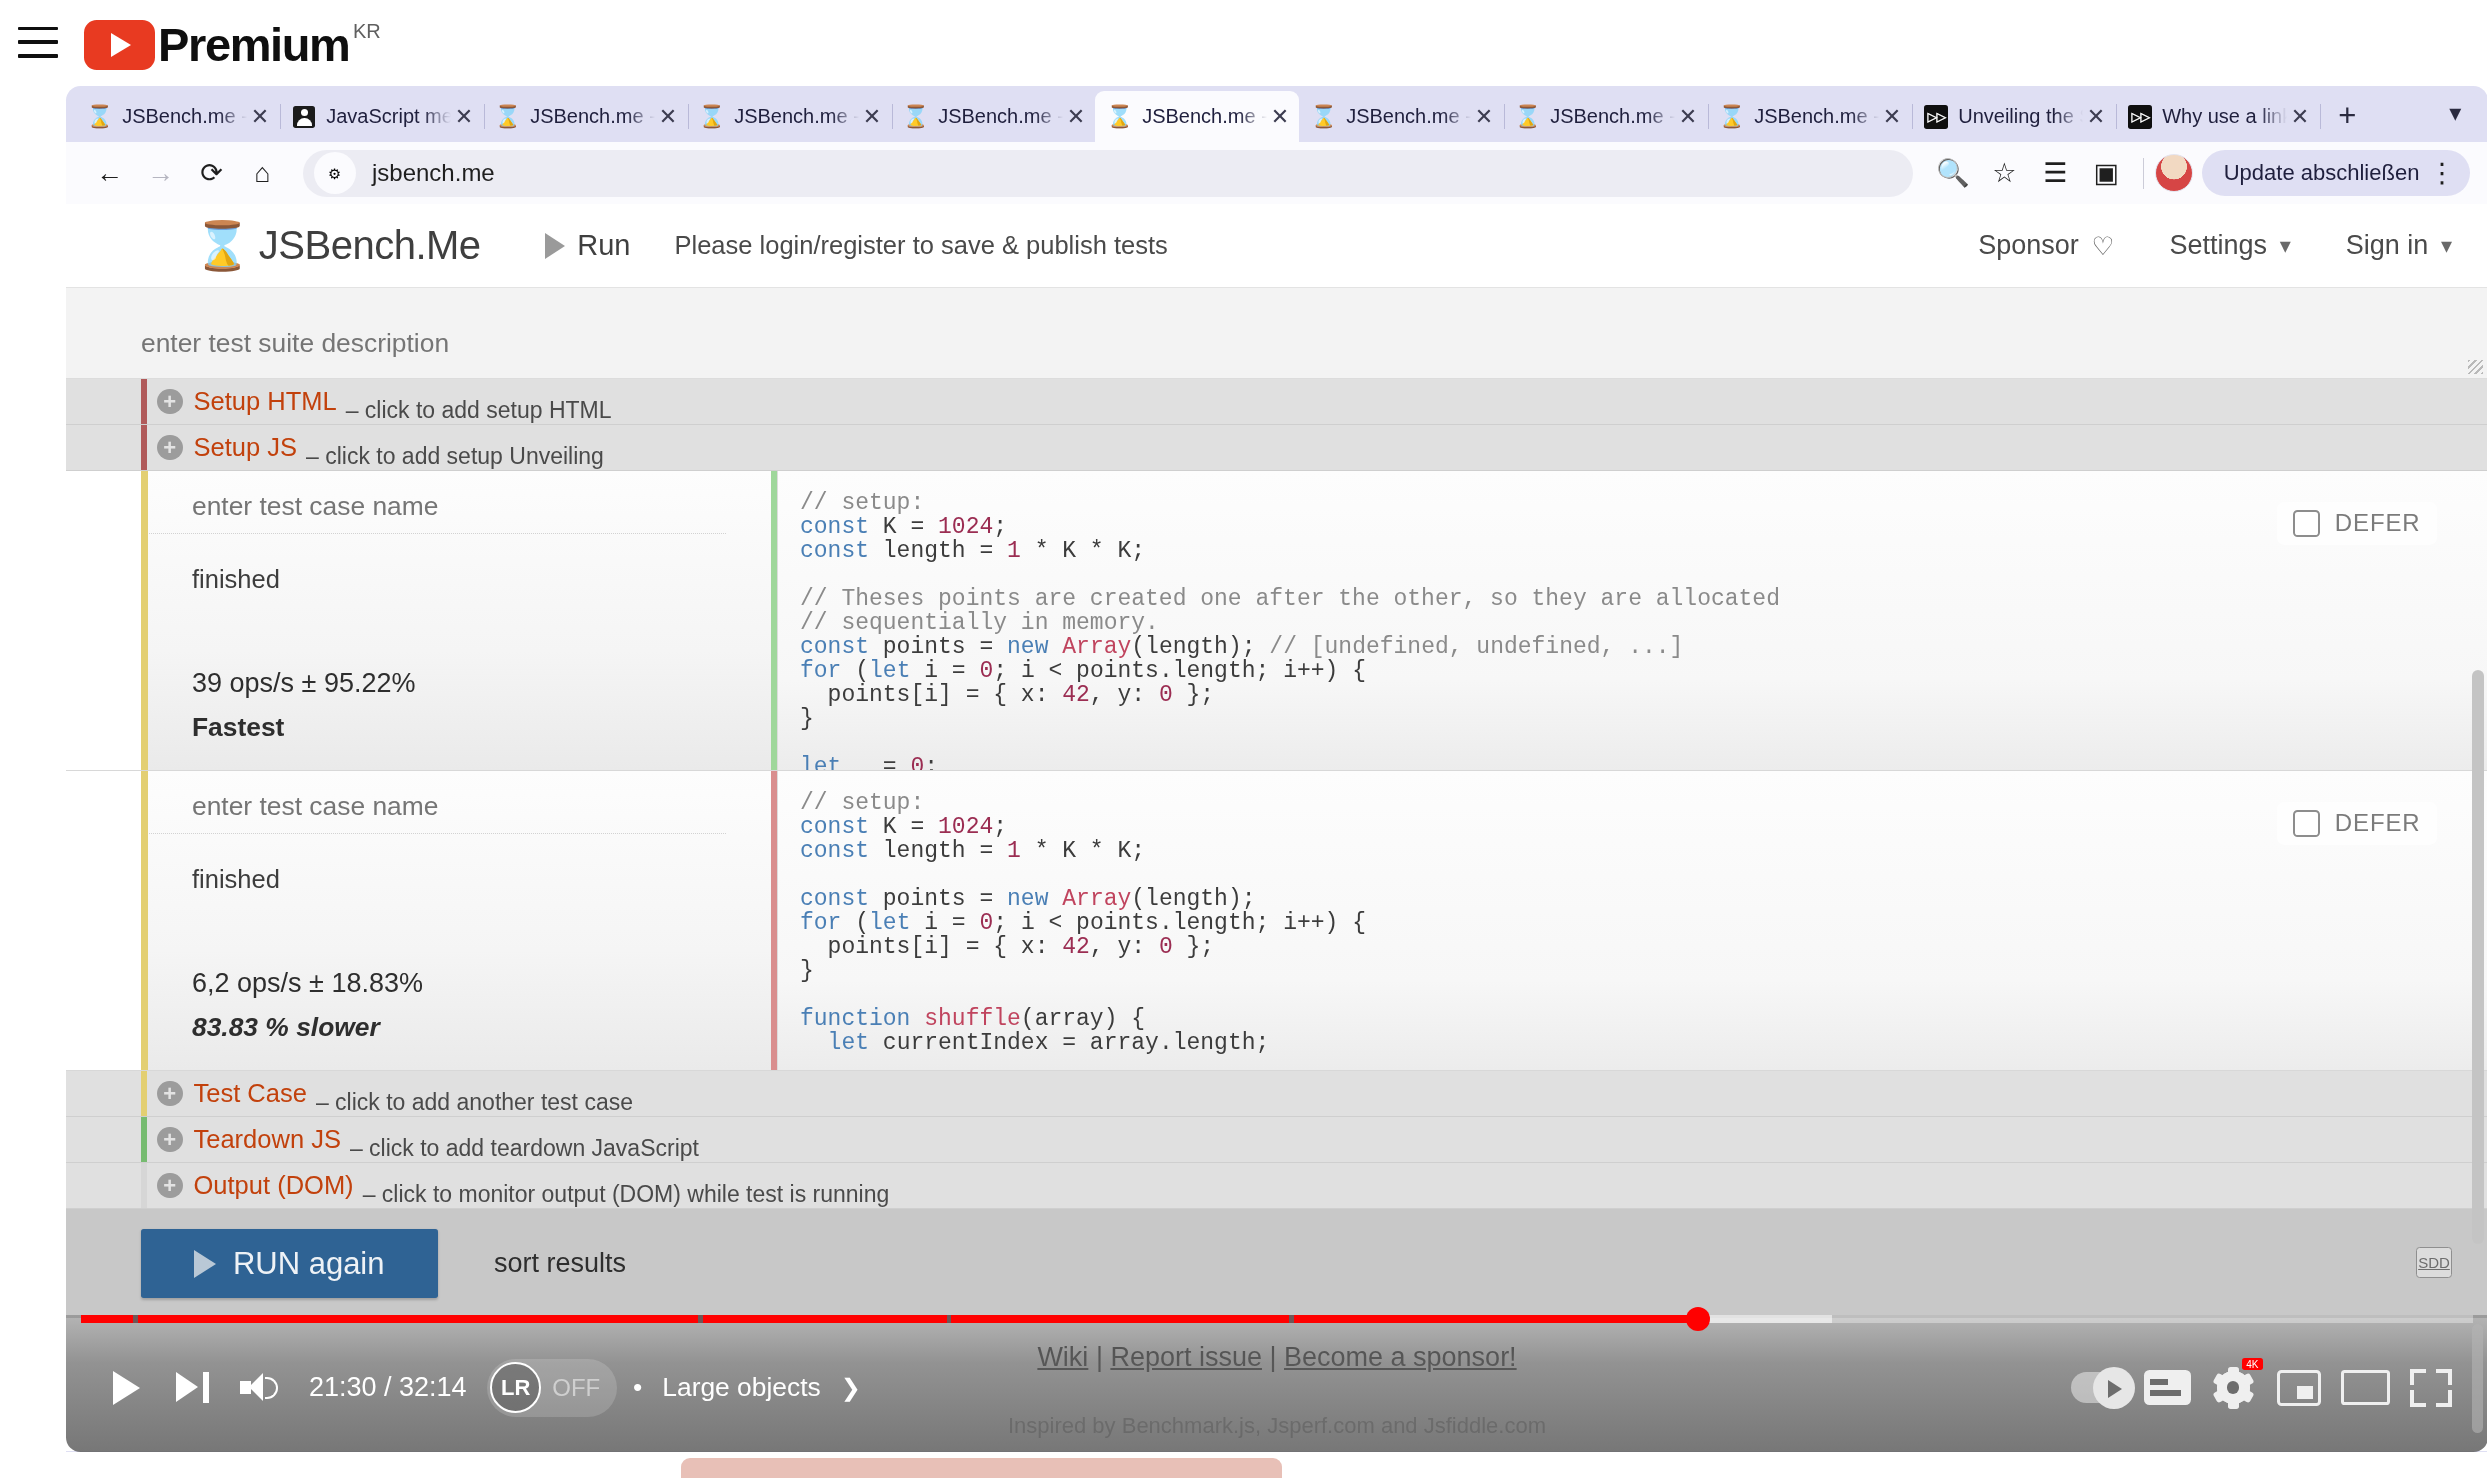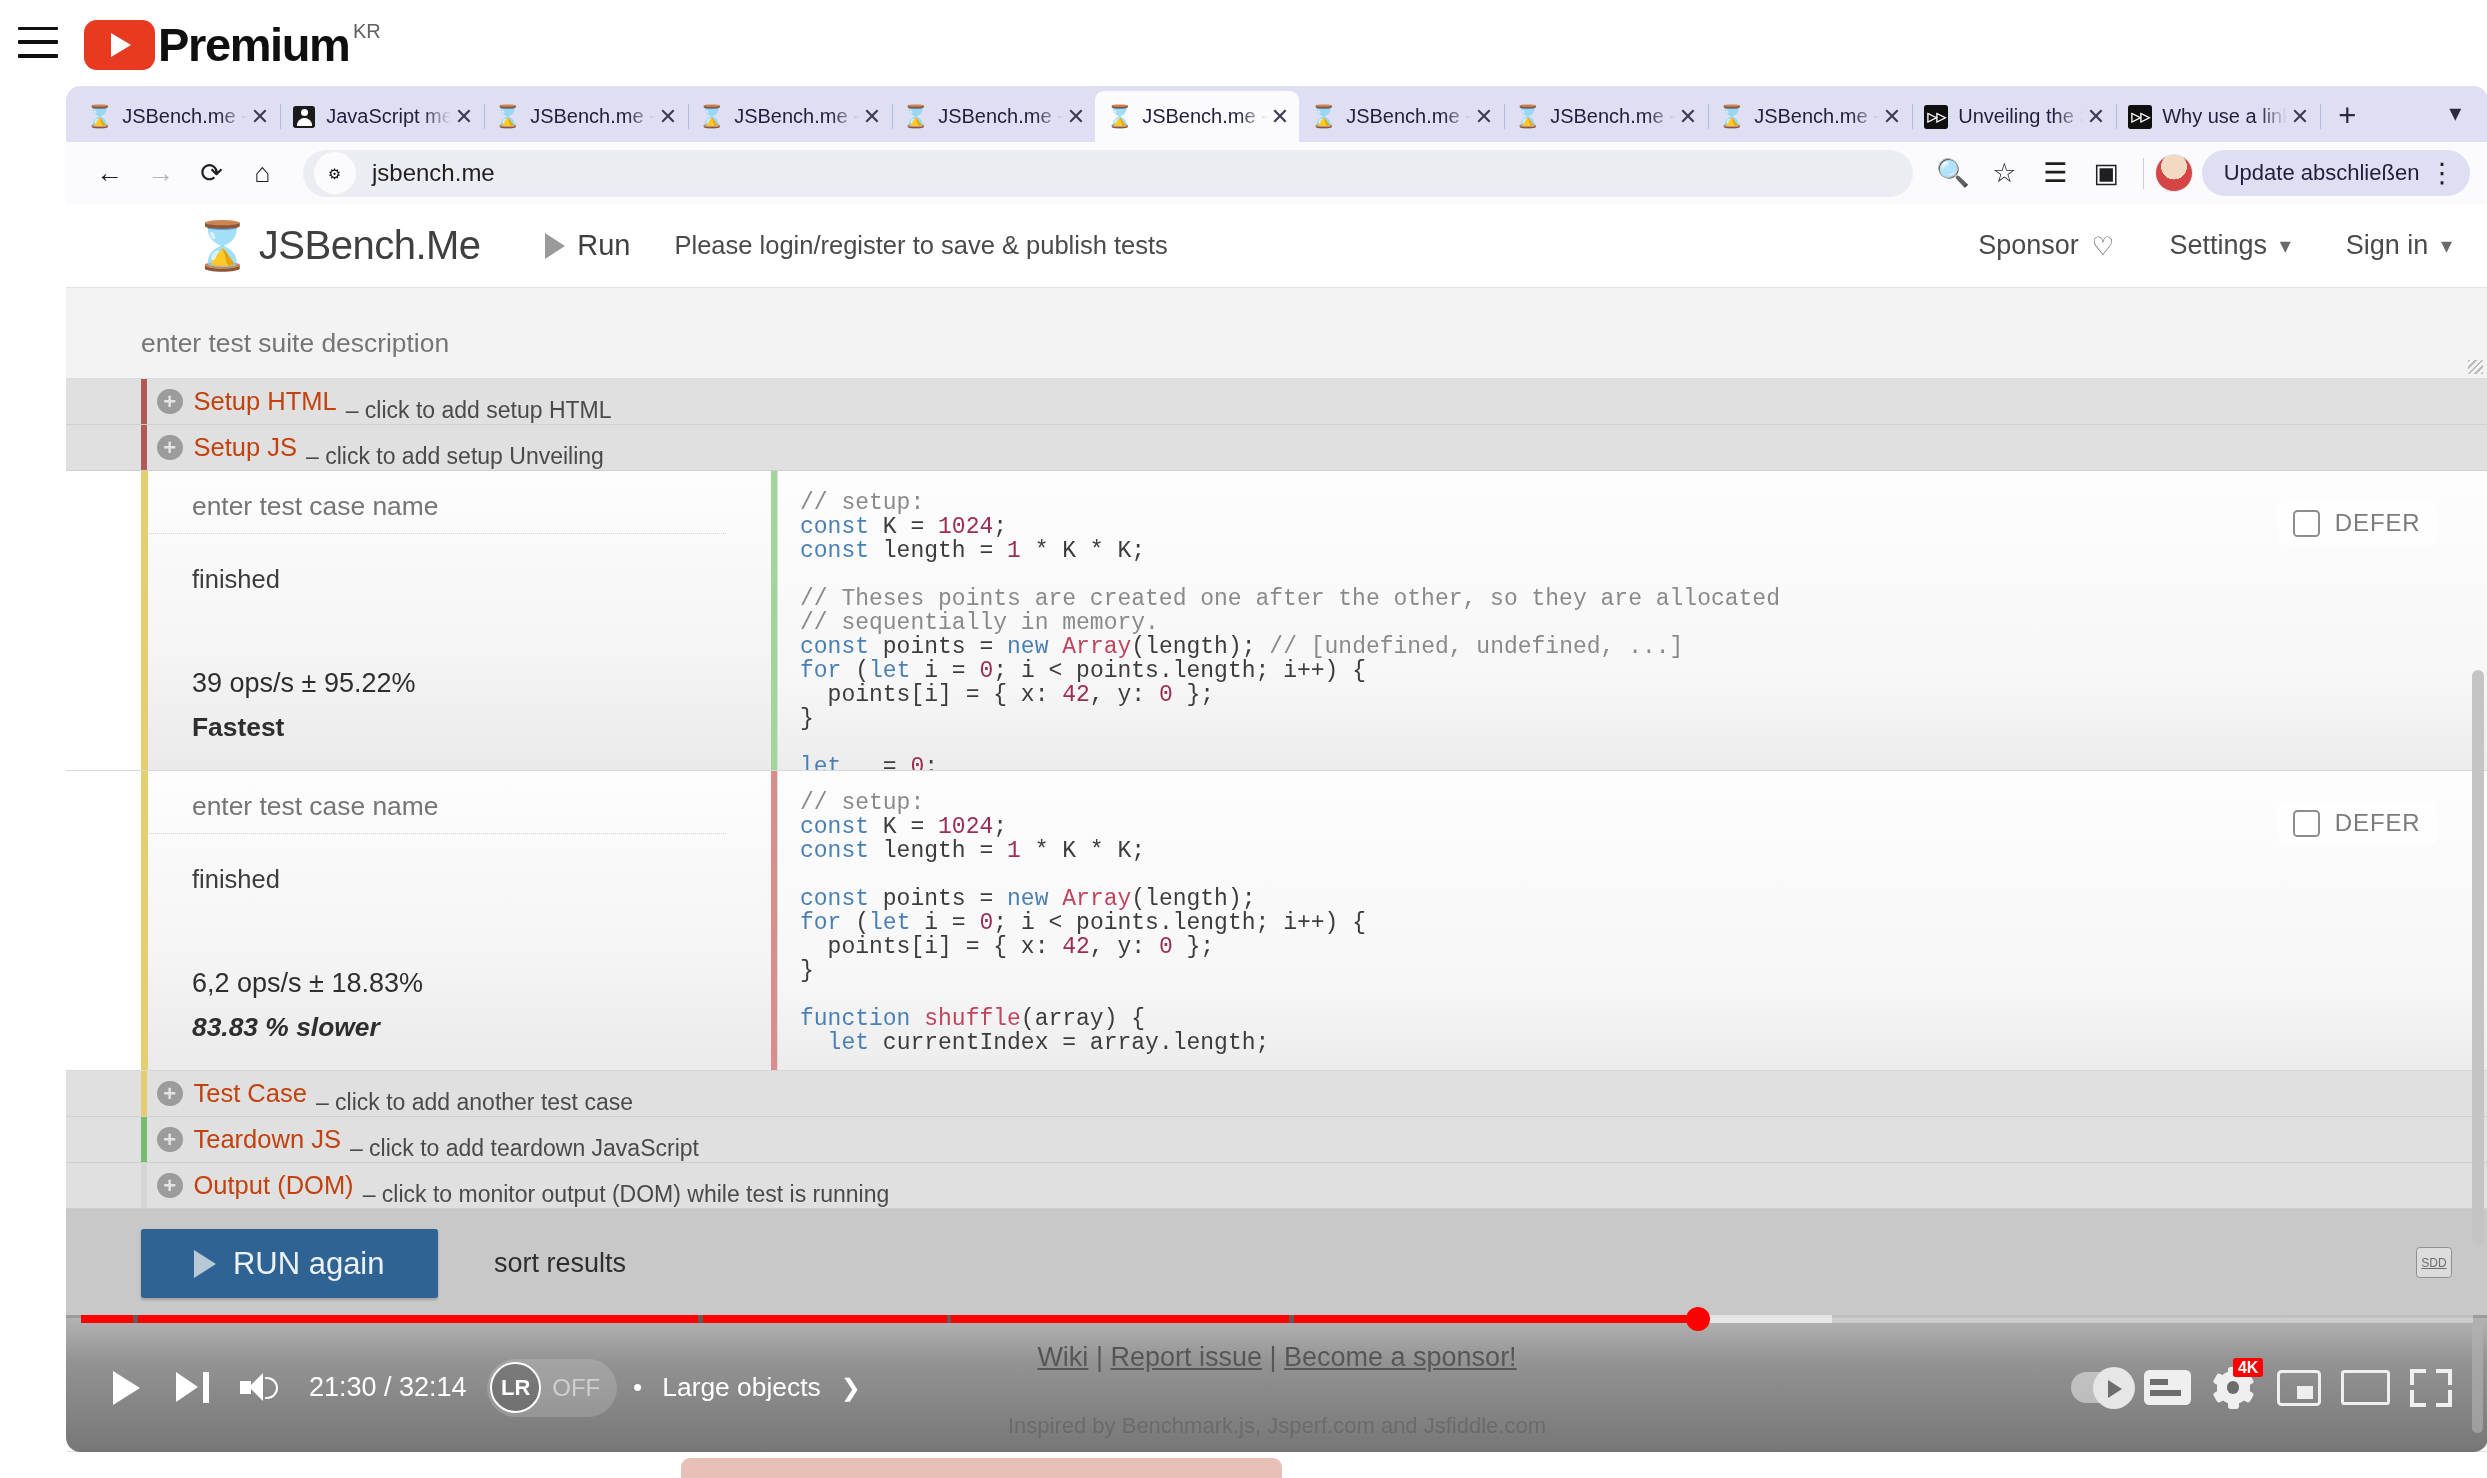--- a/index.html
+++ b/index.html
@@ -283,21 +283,21 @@
   .run-btn {
     width: 297px; height: 69px; background:#2f6394; border-radius:2.7px;
     display:flex; align-items:center; justify-content:center; cursor:pointer;
     box-shadow: 0 1.8px 2.7px rgba(0,0,0,.2);
   }
   .run-btn .tri { width:0;height:0;border-left:22px solid #b9c8d6;border-top:14.6px solid transparent;border-bottom:14.6px solid transparent; }
   .run-btn-text { font-size: 31px; color:#eef2f6; margin-left: 16.4px; }
   .sort-results { font-size: 27px; color:#2e2e2e; margin-left: 56px; cursor:pointer; }
   .sdd-badge {
     position:absolute; right: 36px; top: 38px; width: 36px; height: 31px;
-    border:1.8px solid #8f8f8f; border-radius:3.6px; color:#6d6d6d; font-size: 12px;
+    border:1.8px solid #8f8f8f; border-radius:3.6px; color:#6d6d6d; font-size: 15px;
     display:flex; align-items:center; justify-content:center; background:#dcdcdc;text-decoration:underline;
   }
   .footer-links {
     text-align:center; font-size: 27px; color:#141414; padding-top: 24px;
   }
   .footer-links a { color:#141414; text-decoration: underline; }
   .footer-sub { text-align:center; font-size: 22px; color:#8e8e8e; padding-top: 40px; }
 
   
   .player {
@@ -364,21 +364,21 @@
   .ic-gear .g {
     position:absolute; left:4.6px; top:4.6px; width:33px;height:33px;border-radius:50%;
     background:#efefef; box-shadow: 0 0 0 5.5px #efefef inset;
   }
   .ic-gear .g::after{content:"";position:absolute;left:10px;top:10px;width:12.7px;height:12.7px;border-radius:50%;background:#6d6d6d;}
   .ic-gear .sp { position:absolute; background:#efefef; width:11px;height:42px;left:15.5px;top:0;border-radius:2.7px; }
   .ic-gear .sp2 { transform: rotate(60deg); }
   .ic-gear .sp3 { transform: rotate(120deg); }
   .quality-badge {
     position:absolute; right:-9px; top:-9px; background:#f00; color:#fff;
-    font-size: 16px; font-weight:700; padding: 0.9px 4.6px; border-radius:2.7px;
+    font-size: 10px; font-weight:400; padding: 0.9px 4.6px; border-radius:2.7px;
   }
   .ic-mini { width:44px;height:36px;border:3.6px solid #efefef;border-radius:4.6px;position:relative; }
   .ic-mini::after{content:"";position:absolute;right:4.6px;bottom:3.6px;width:16.4px;height:12.7px;background:#efefef;}
   .ic-theater { width:49px;height:35px;border:3.6px solid #efefef;border-radius:3.6px; }
   .ic-full { width:42px;height:38px;position:relative; }
   .ic-full span { position:absolute; width:16.4px;height:16.4px; }
   .ic-full .a{left:0;top:0;border-left:4.6px solid #efefef;border-top:4.6px solid #efefef;}
   .ic-full .b{right:0;top:0;border-right:4.6px solid #efefef;border-top:4.6px solid #efefef;}
   .ic-full .c2{left:0;bottom:0;border-left:4.6px solid #efefef;border-bottom:4.6px solid #efefef;}
   .ic-full .d{right:0;bottom:0;border-right:4.6px solid #efefef;border-bottom:4.6px solid #efefef;}

